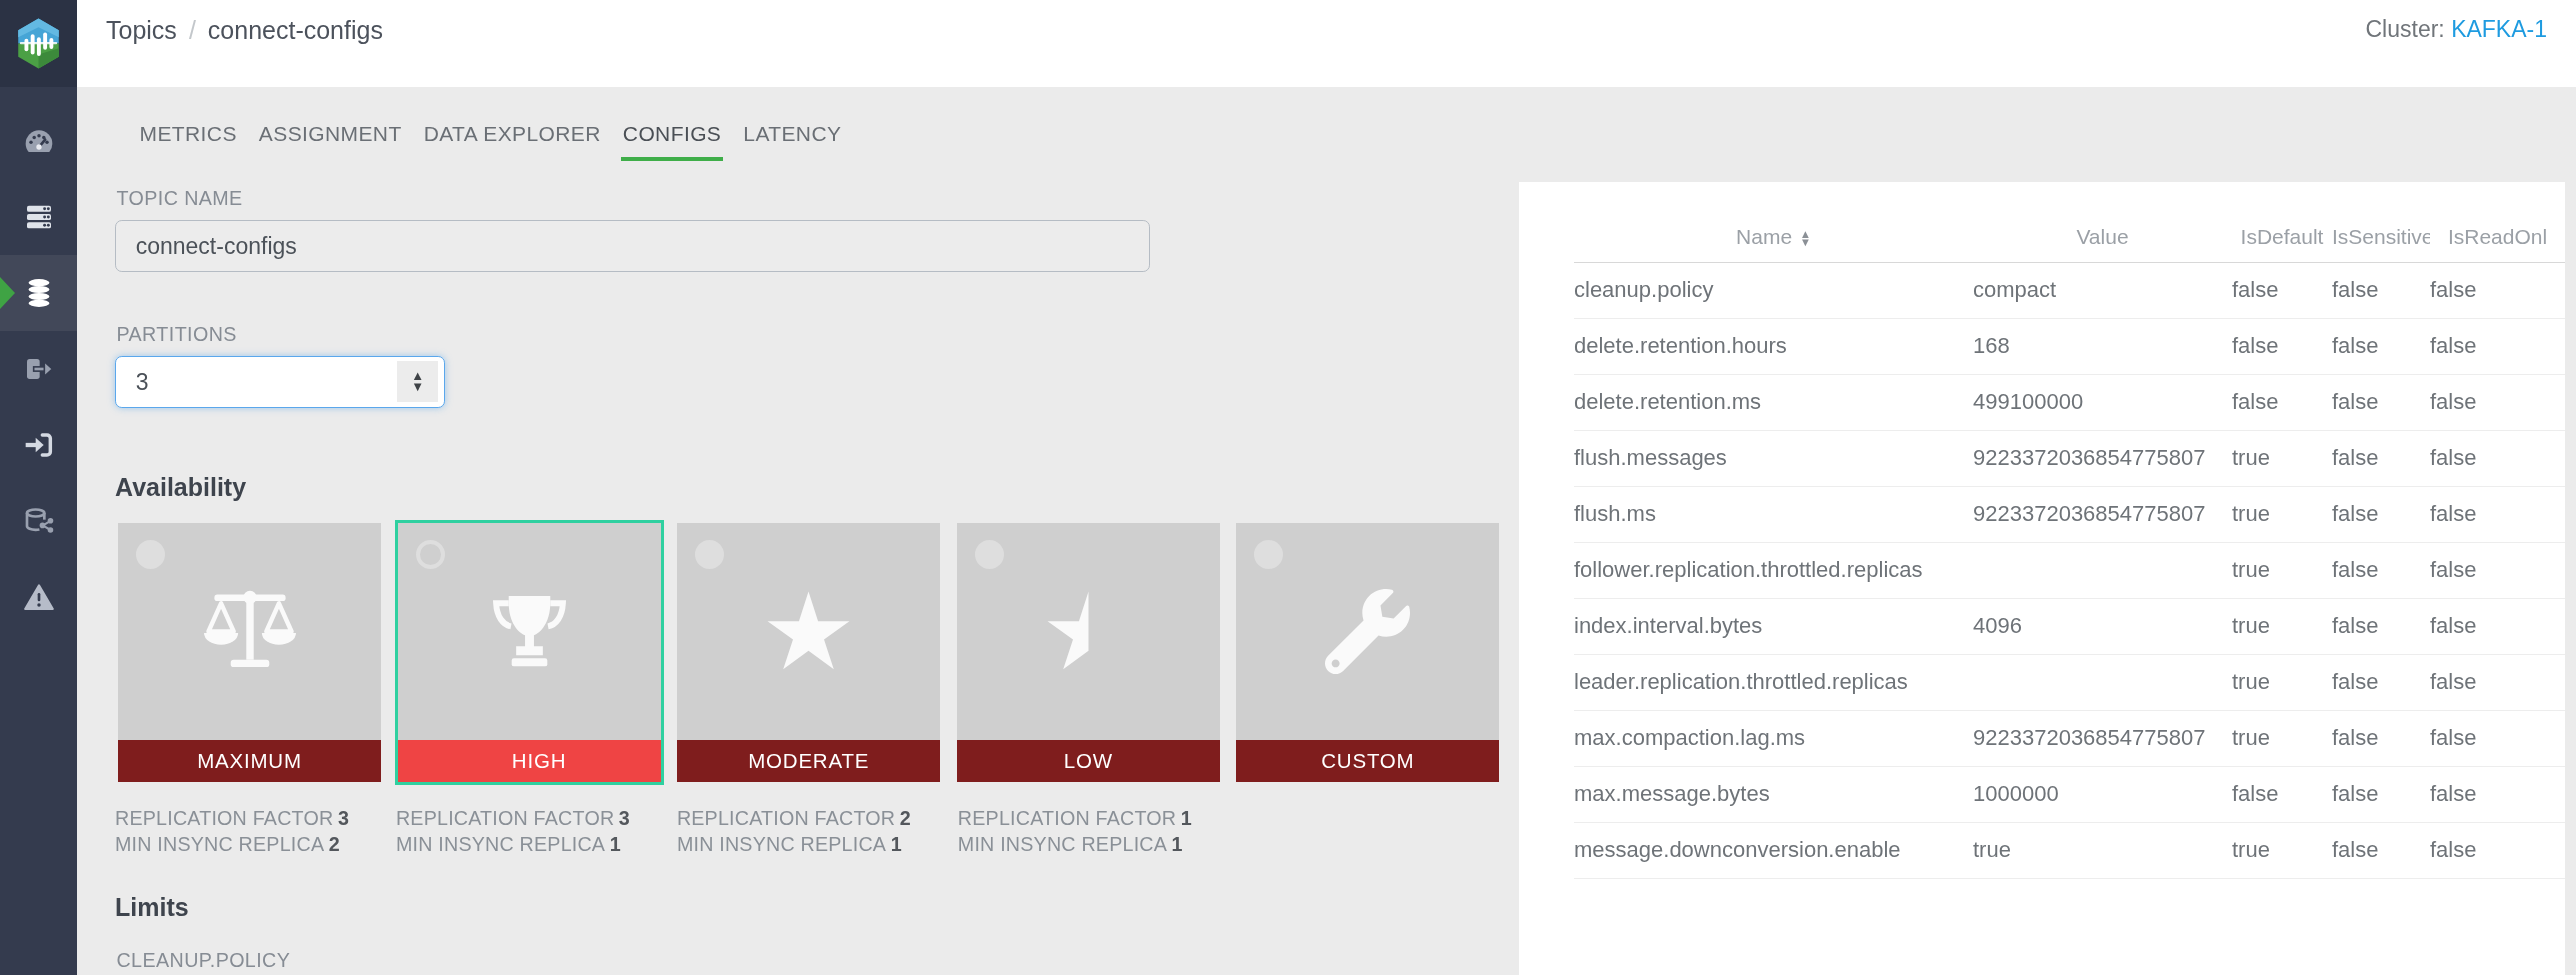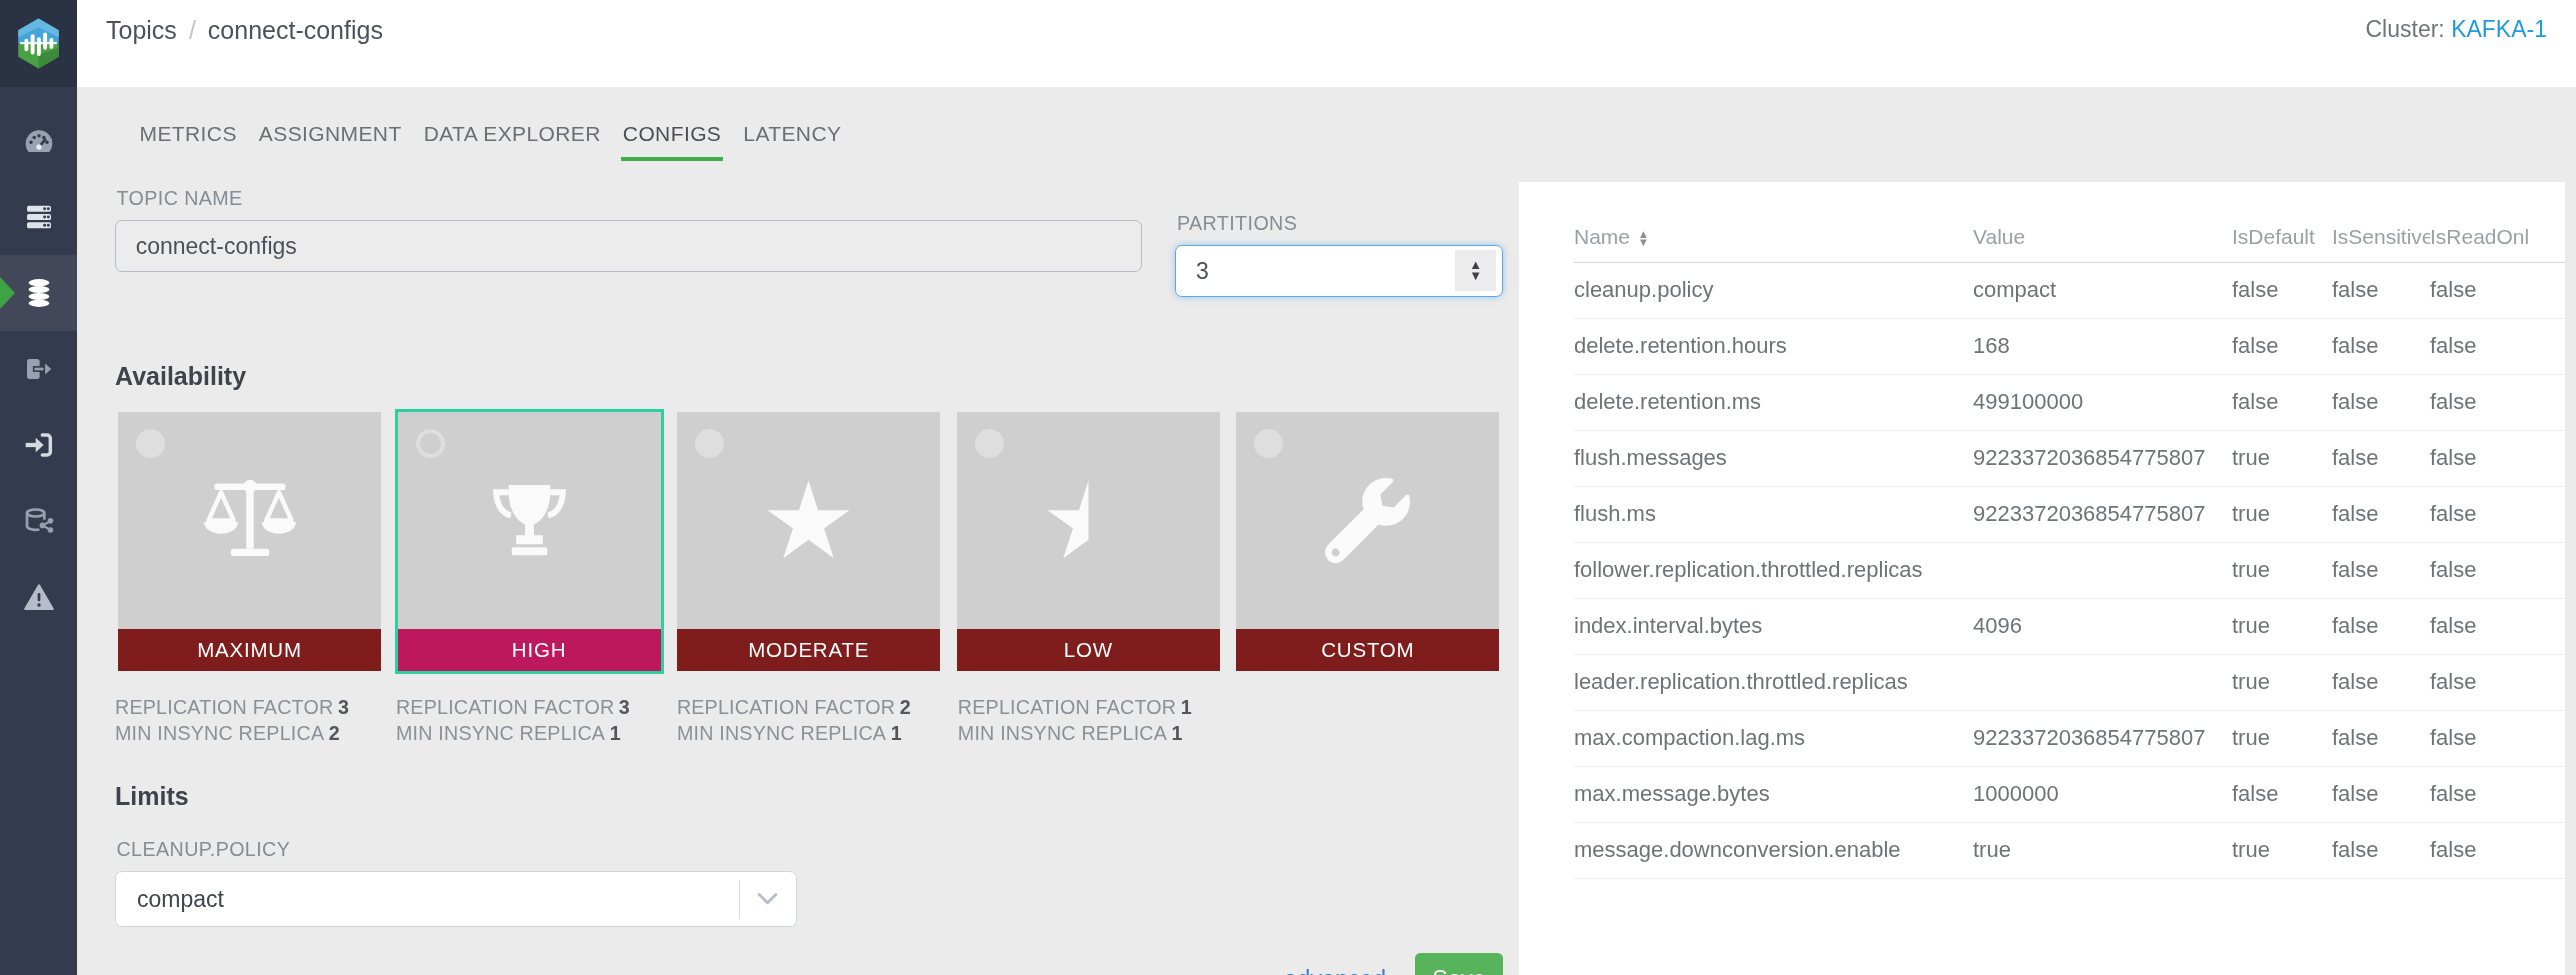--- a/index.html
+++ b/index.html
@@ -35,21 +35,21 @@
 
   .content { flex:1; position:relative; background:#ebebeb; }
 
   
   .tabs { position:absolute; left:61px; top:0; height:95px; display:flex; align-items:center; gap:19px; }
   .tab { font-size:21px; letter-spacing:0.4px; color:#6a6f75; cursor:pointer; padding:13.6px 1.5px 10.6px 1.5px; border-bottom:4.5px solid transparent; }
   .tab.active { color:#4a4f55; border-bottom-color:#3fae49; }
 
   
   .form-pane { position:absolute; left:38px; top:95px; width:1388px; }
-  .field-row { display:flex; gap:33px; }
+  .field-row { display:flex; gap:21px;flex-direction:column; }
   .field-col1 { width:1035px; }
   .field-col2 { width:330px;margin-top:25px; }
   .field-label { font-size:19.7px; color:#868c94; letter-spacing:0.4px; margin:4.5px 0 10.6px 1.5px; }
   .text-input {
     width:100%; height:52px; border:1.5px solid #b5bcc4; border-radius:6.8px;
     background:#ececec; font-size:23px; color:#4b5158; padding:0 19.7px;
     font-family:"Liberation Sans", sans-serif;
   }
   .num-wrap { position:relative; }
   .num-input {
@@ -71,21 +71,21 @@
   .cards { display:flex; gap:10.6px; margin-top:18px; }
   .card { width:269px; cursor:pointer; border:3px solid transparent; }
   .card.selected { border-color:#2fd0a0; }
   .card-body { height:217px; background:#cfcfcf; position:relative; display:flex; align-items:center; justify-content:center; }
   .card.selected .card-body { height:217px; }
   .radio { position:absolute; left:18px; top:16.7px; width:29px; height:29px; border-radius:50%; background:#dedede; }
   .card.selected .radio { background:transparent; border:4.5px solid #dedede; }
   .card-icon svg { display:block; }
   .card-foot { height:42px; background:#7f1d1d; color:#ffffff; font-size:20.5px; letter-spacing:0.8px;
                display:flex; align-items:center; justify-content:center; }
-  .card.selected .card-foot { background:#be185d;padding-left:20px; }
+  .card.selected .card-foot { background:#ef4444;padding-left:20px; }
 
   .rep-row { display:flex; gap:16.7px; margin-top:19.7px; }
   .rep-cell { width:269px; font-size:19.7px; color:#8a9097; line-height:26px; letter-spacing:0.2px; }
   .rep-cell b { color:#53575c; margin-left:4.5px; font-weight:bold; }
 
   .limits-heading { margin-top:36px; }
   .cleanup-label { margin-top:27px; }
   .select {
     margin-top:0; width:682px; height:56px; background:#ffffff; border:1.5px solid #ced4da; border-radius:6.8px;
     display:flex; align-items:center; font-size:23px; color:#3f454d; padding-left:21px; position:relative; cursor:pointer;
@@ -100,21 +100,21 @@
     color:#ffffff; font-size:23.5px; cursor:pointer; font-family:"Liberation Sans", sans-serif;
   }
 
   
   .table-panel {
     position:absolute; left:1442px; top:95px; width:1046px; bottom:0;
     background:#ffffff; overflow:hidden; padding:30px 0 0 55px;
   }
   table { border-collapse:collapse; table-layout:fixed; width:991px; }
   col.c-name{width:399px;} col.c-value{width:259px;} col.c-def{width:100px;} col.c-sen{width:98px;} col.c-ro{width:135px;}
-  th { text-align:left; font-weight:normal; font-size:21px; color:#9ba0a6; height:50px; border-bottom:1.5px solid #d8d8d8; white-space:nowrap; overflow:hidden; }
+  th { text-align:center; font-weight:normal; font-size:21px; color:#9ba0a6; height:50px; border-bottom:1.5px solid #d8d8d8; white-space:nowrap; overflow:hidden; }
   td { font-size:22px; color:#6e7378; height:56px; border-bottom:1.5px solid #ededed; white-space:nowrap; overflow:hidden; }
   .sort { display:inline-flex; flex-direction:column; vertical-align:middle; margin-left:7.6px; color:#8b9096; font-size:11.4px; line-height:8.3px; cursor:pointer; }
 </style>
 </head>
 <body>
 
 <div class="sidebar">
   <div class="logo-block">
     <svg width="47" height="53" viewBox="0 0 60 68">
       <polygon points="30,2 56,17 56,34 4,34 4,17" fill="#46a5d6"></polygon>

